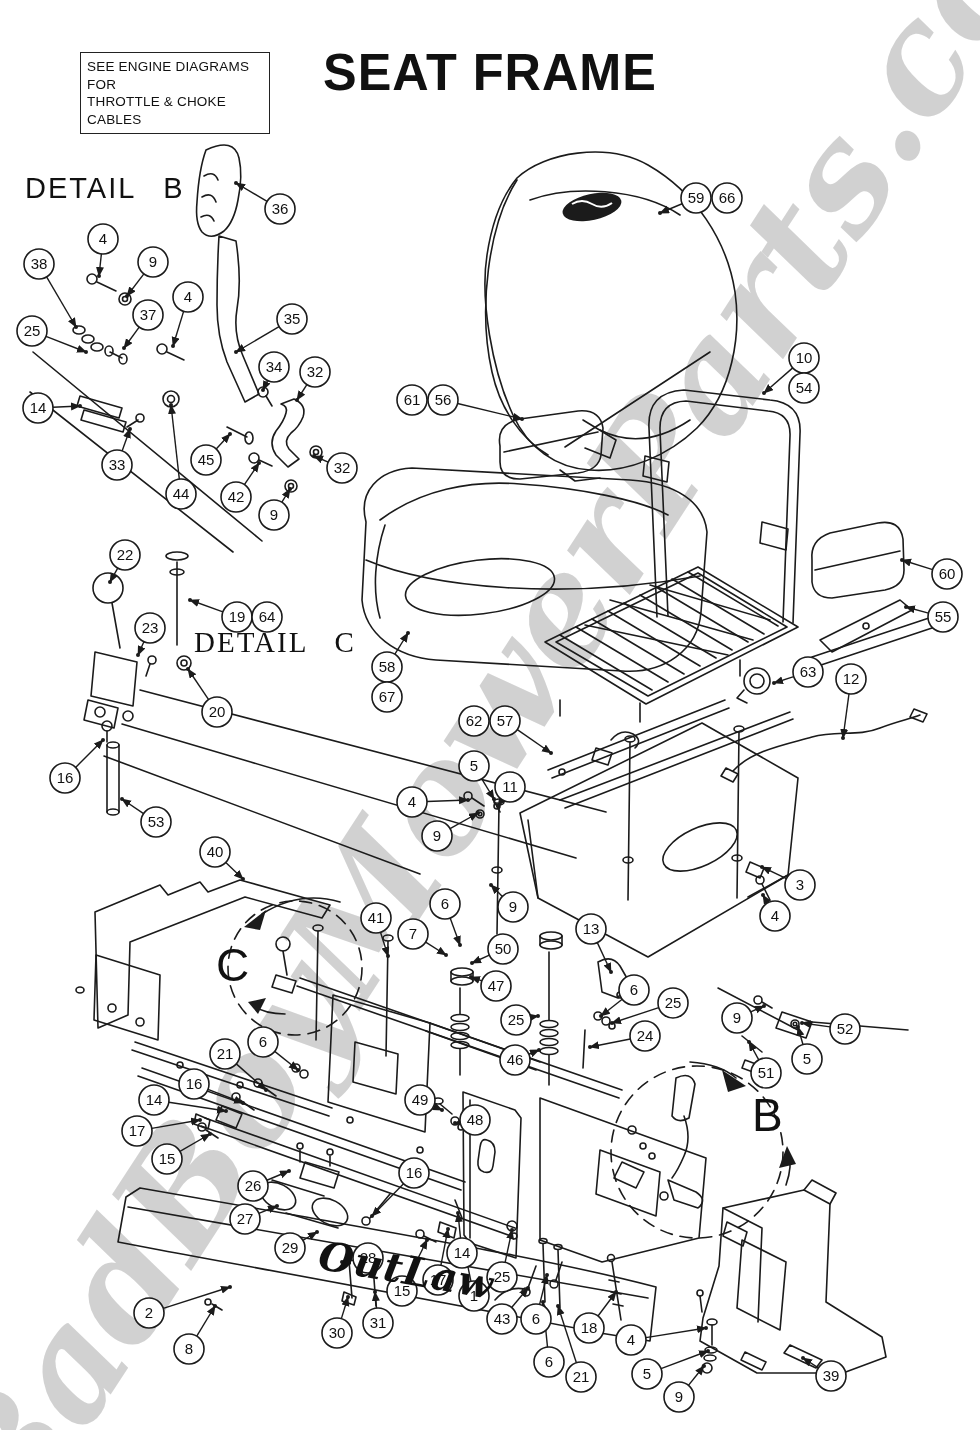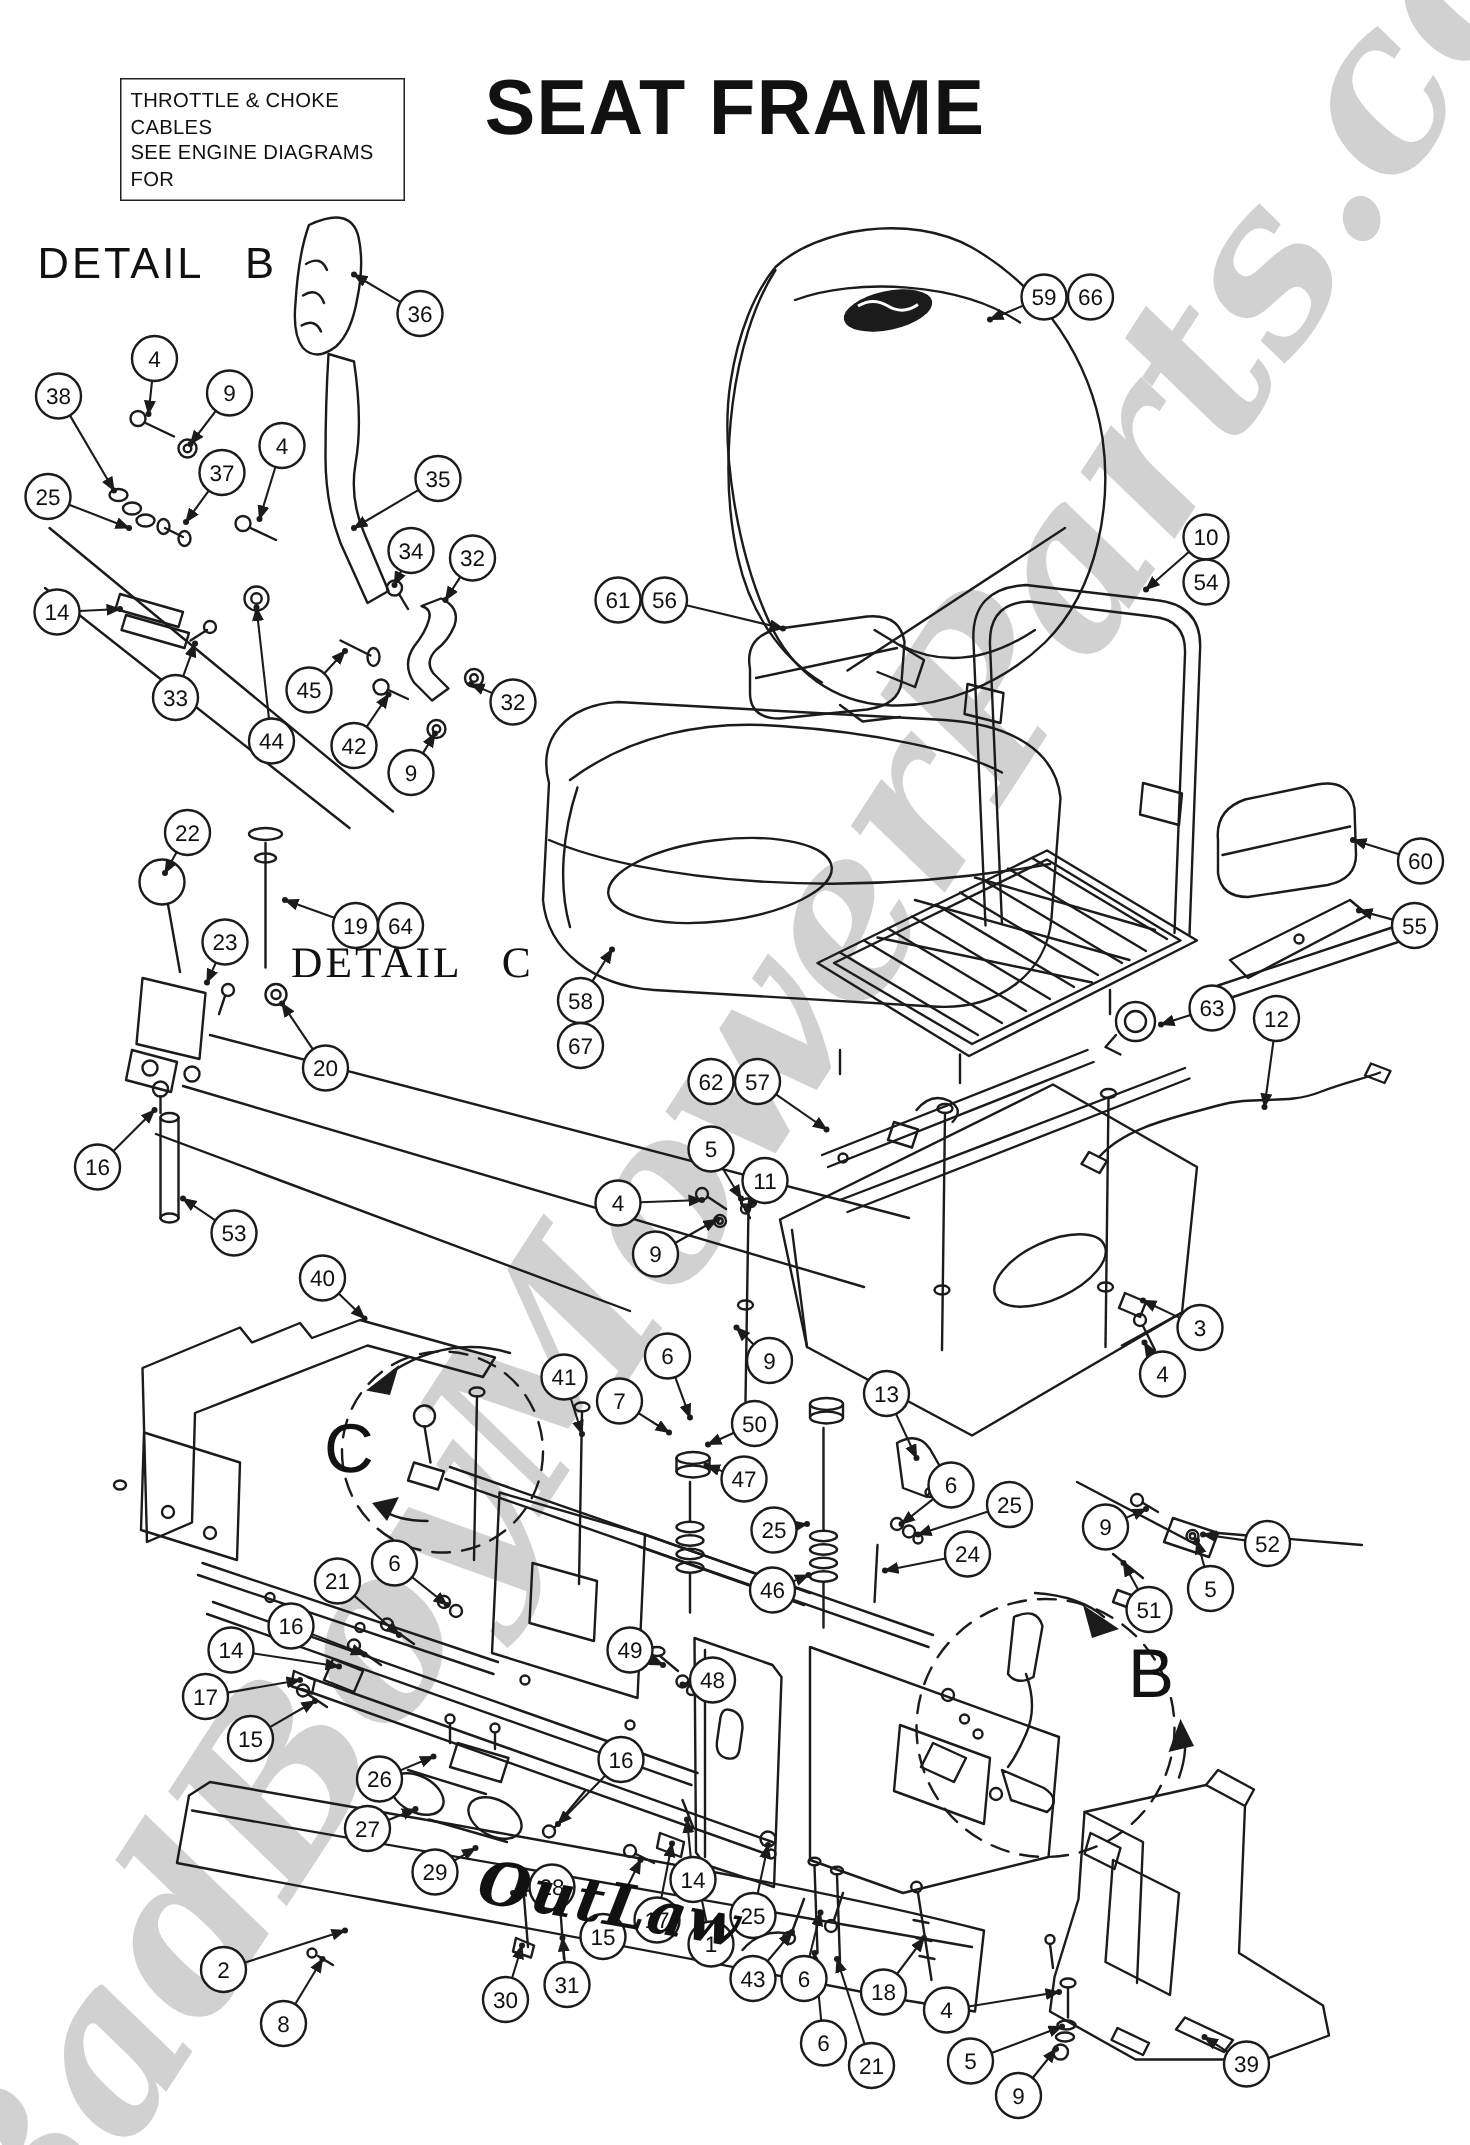--- a/index.html
+++ b/index.html
@@ -9,21 +9,21 @@
       transform:translate(-50%,-50%) rotate(-57deg);
       font-family:"DejaVu Serif",serif;font-weight:bold;font-style:italic;
       font-size:148px;color:#8f8f8f;opacity:.40;z-index:1;pointer-events:none;}
   svg.art{position:absolute;left:0;top:0;z-index:2;}
   .overlay{position:absolute;z-index:3;}
   .note-box{left:80px;top:52px;width:176px;border:1.6px solid #222;padding:5px 6px;
             font-size:13.5px;line-height:1.3;letter-spacing:0.2px;}
   .title{left:0;right:0;top:42px;text-align:center;font-size:52px;font-weight:700;
          letter-spacing:1px;transform:scaleX(.97);}
   .detail-label{font-size:29px;letter-spacing:2px;word-spacing:18px;font-weight:500;}
-  .detail-b{left:25px;top:160px;}
+  .detail-b{left:25px;top:172px;}
   .detail-c{left:194px;top:626px;font-family:Liberation Serif, serif;}
   .big-letter{font-size:46px;font-weight:500;}
   .letter-c{left:216px;top:938px;}
   .letter-b{left:752px;top:1088px;}
   .brand{left:318px;top:1246px;font-family:"DejaVu Serif",serif;font-style:italic;
          font-weight:bold;font-size:40px;transform:rotate(10deg);letter-spacing:1px;}
   .st{stroke:#1b1b1b;fill:none;stroke-width:1.6;stroke-linejoin:round;stroke-linecap:round;}
   .fill{fill:#1b1b1b;stroke:none;}
 </style>
 </head>
@@ -891,22 +891,22 @@
           <text x="679" y="1402.4" text-anchor="middle" font-family="&quot;Liberation Sans&quot;, sans-serif" font-size="15" fill="#111">9</text>
         </g>
         <g>
           <circle cx="831" cy="1376" r="15" fill="#ffffff" stroke="#1b1b1b" stroke-width="1.6"></circle>
           <text x="831" y="1381.4" text-anchor="middle" font-family="&quot;Liberation Sans&quot;, sans-serif" font-size="15" fill="#111">39</text>
         </g>
       </g>
   </svg>
 
   <div class="overlay note-box">
+    <div>SEE ENGINE DIAGRAMS FOR</div>
     <div>THROTTLE &amp; CHOKE CABLES</div>
-    <div>SEE ENGINE DIAGRAMS FOR</div>
   </div>
 
   <div class="overlay title">SEAT FRAME</div>
   <div class="overlay detail-label detail-b">DETAIL B</div>
   <div class="overlay detail-label detail-c">DETAIL C</div>
   <div class="overlay big-letter letter-c">C</div>
   <div class="overlay big-letter letter-b">B</div>
   <div class="overlay brand">OutLaw</div>
 
 </div>

